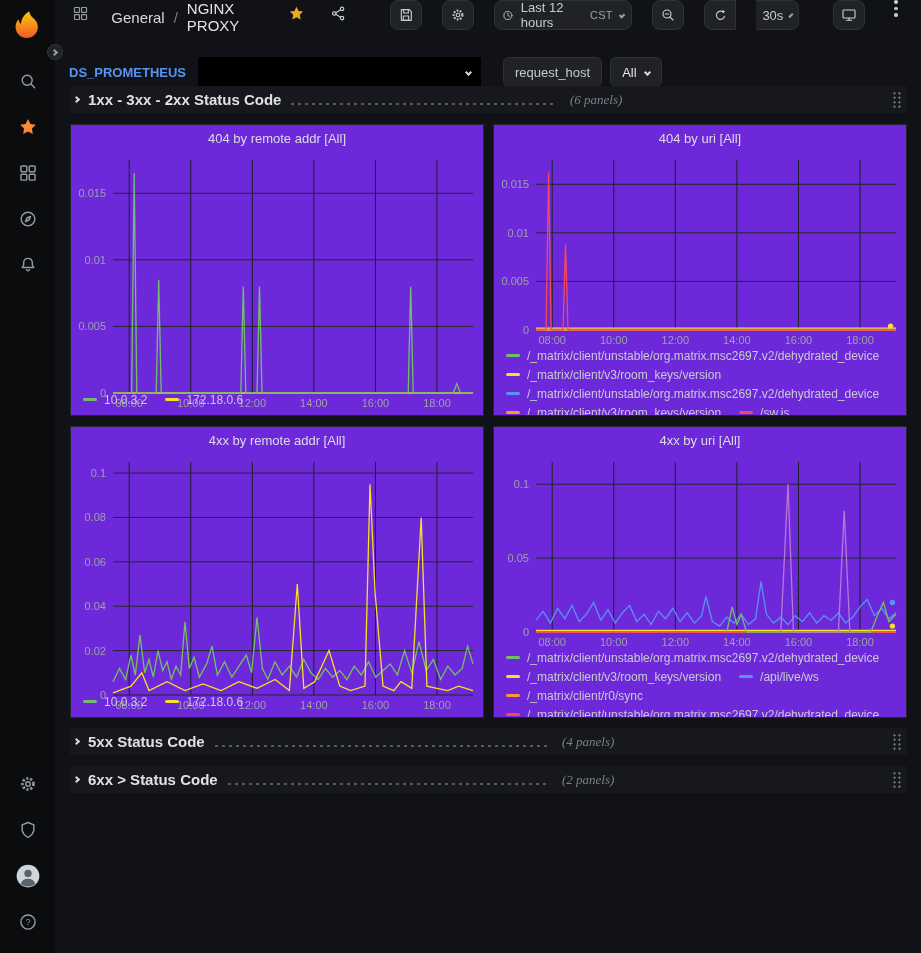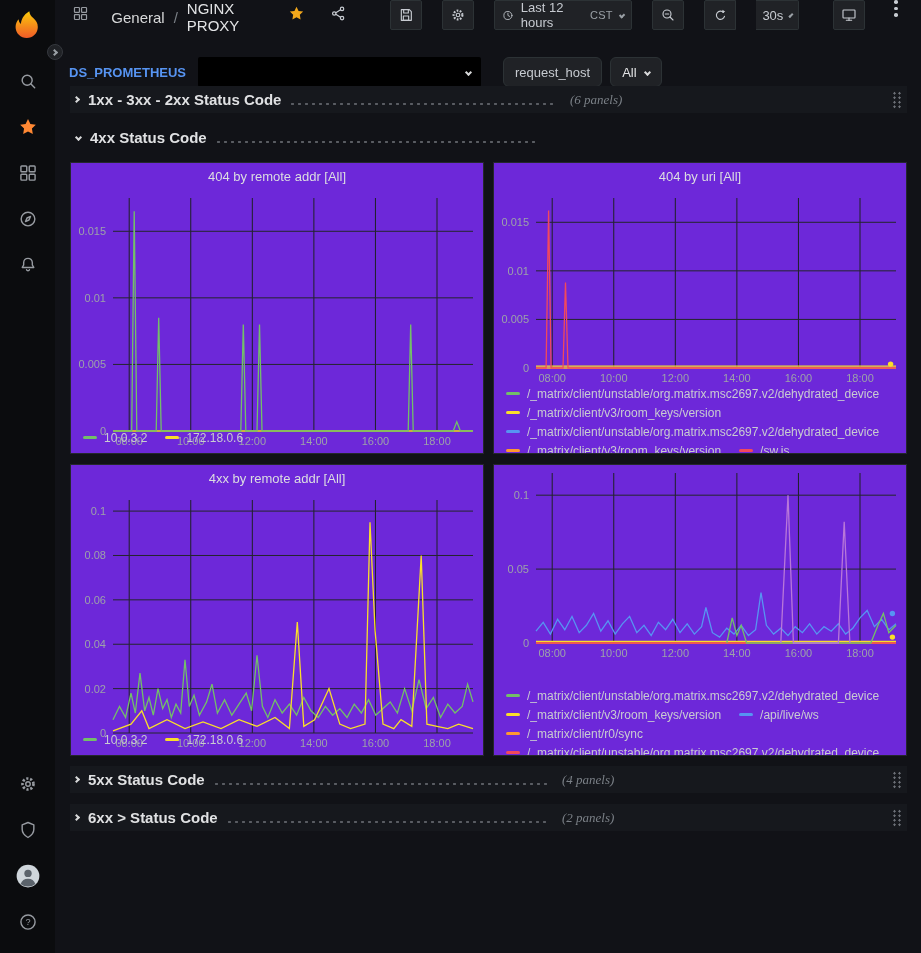--- a/index.html
+++ b/index.html
@@ -28,21 +28,21 @@
 
   
   .topbar { position:absolute; left:55px; top:0; width:866px; height:52px;
     display:flex; align-items:flex-start; padding:0 14px; gap:20px; }
   .crumb { display:flex; align-items:center; gap:9px; }
   .crumb-text { font-size:15px; color:#d8d9da; cursor:pointer; }
   .crumb-sep { color:#7b8087; font-size:15px; }
   .crumb-title { font-size:15px; color:#e2e3e5; }
   .iconbtn-plain { width:26px; height:26px; display:flex; align-items:center; justify-content:center; cursor:pointer; }
   .spacer { flex:1; }
-  .btn { height:30px; min-width:32px; border:1px solid #2c3235; background:#202226; border-radius:2px;
+  .btn { height:30px; min-width:32px; border:1px solid #2c3235; background:#202226; border-radius:8px;
     display:flex; align-items:center; justify-content:center; gap:7px; padding:0 7px;
     color:#c7cbd1; font-size:13px; cursor:pointer; }
   .btn .tz { font-size:11px; color:#9aa0a6; letter-spacing:.3px; }
   .btn.joinL { border-top-right-radius:0; border-bottom-right-radius:0; }
   .btn.joinR { border-left:none; border-top-left-radius:0; border-bottom-left-radius:0; }
   .kebab { display:flex; flex-direction:column; gap:3px; padding:0 9px; cursor:pointer; }
   .kebab i { width:3.5px; height:3.5px; border-radius:50%; background:#c7cbd1; }
 
   
   .submenu { position:absolute; left:55px; top:52px; width:866px; height:40px;
@@ -260,27 +260,20 @@
   <div class="rowhdr collapsed">
     <div class="row-fixed" style="width:488px">
       <span class="chev right sm white"></span>
       <span class="rtitle">1xx - 3xx - 2xx Status Code</span>
       <span class="leader"></span>
     </div>
     <span class="row-count">(6 panels)</span>
     <span class="drag"></span>
   </div>
 
-  <div class="rowhdr">
-    <div class="row-fixed" style="width:470px">
-      <span class="chev sm white"></span>
-      <span class="rtitle">4xx Status Code</span>
-      <span class="leader"></span>
-    </div>
-  </div>
 
   <div class="grid">
     <section class="panel">
       <div class="ptitle">404 by remote addr [All]</div>
       <div class="chart">
           <svg class="chartsvg" width="412" height="259">
             <line x1="58.2" y1="8" x2="58.2" y2="241" stroke="#1e2025"></line>
             <text x="58.2" y="255" text-anchor="middle">08:00</text>
             <line x1="119.76" y1="8" x2="119.76" y2="241" stroke="#1e2025"></line>
             <text x="119.76" y="255" text-anchor="middle">10:00</text>
@@ -422,20 +415,21 @@
               <span class="llabel">10.0.3.2</span>
             </span>
             <span class="litem">
               <span class="lswatch" style="background:#fade2a"></span>
               <span class="llabel">172.18.0.6</span>
             </span>
           </div>
         </div>
     </section>
     <section class="panel">
+      <div class="ptitle">4xx by uri [All]</div>
       <div class="chart">
           <svg class="chartsvg" width="412" height="196">
             <line x1="58.2" y1="8" x2="58.2" y2="178" stroke="#1e2025"></line>
             <text x="58.2" y="192" text-anchor="middle">08:00</text>
             <line x1="119.76" y1="8" x2="119.76" y2="178" stroke="#1e2025"></line>
             <text x="119.76" y="192" text-anchor="middle">10:00</text>
             <line x1="181.32" y1="8" x2="181.32" y2="178" stroke="#1e2025"></line>
             <text x="181.32" y="192" text-anchor="middle">12:00</text>
             <line x1="242.88000000000002" y1="8" x2="242.88000000000002" y2="178" stroke="#1e2025"></line>
             <text x="242.88000000000002" y="192" text-anchor="middle">14:00</text>

